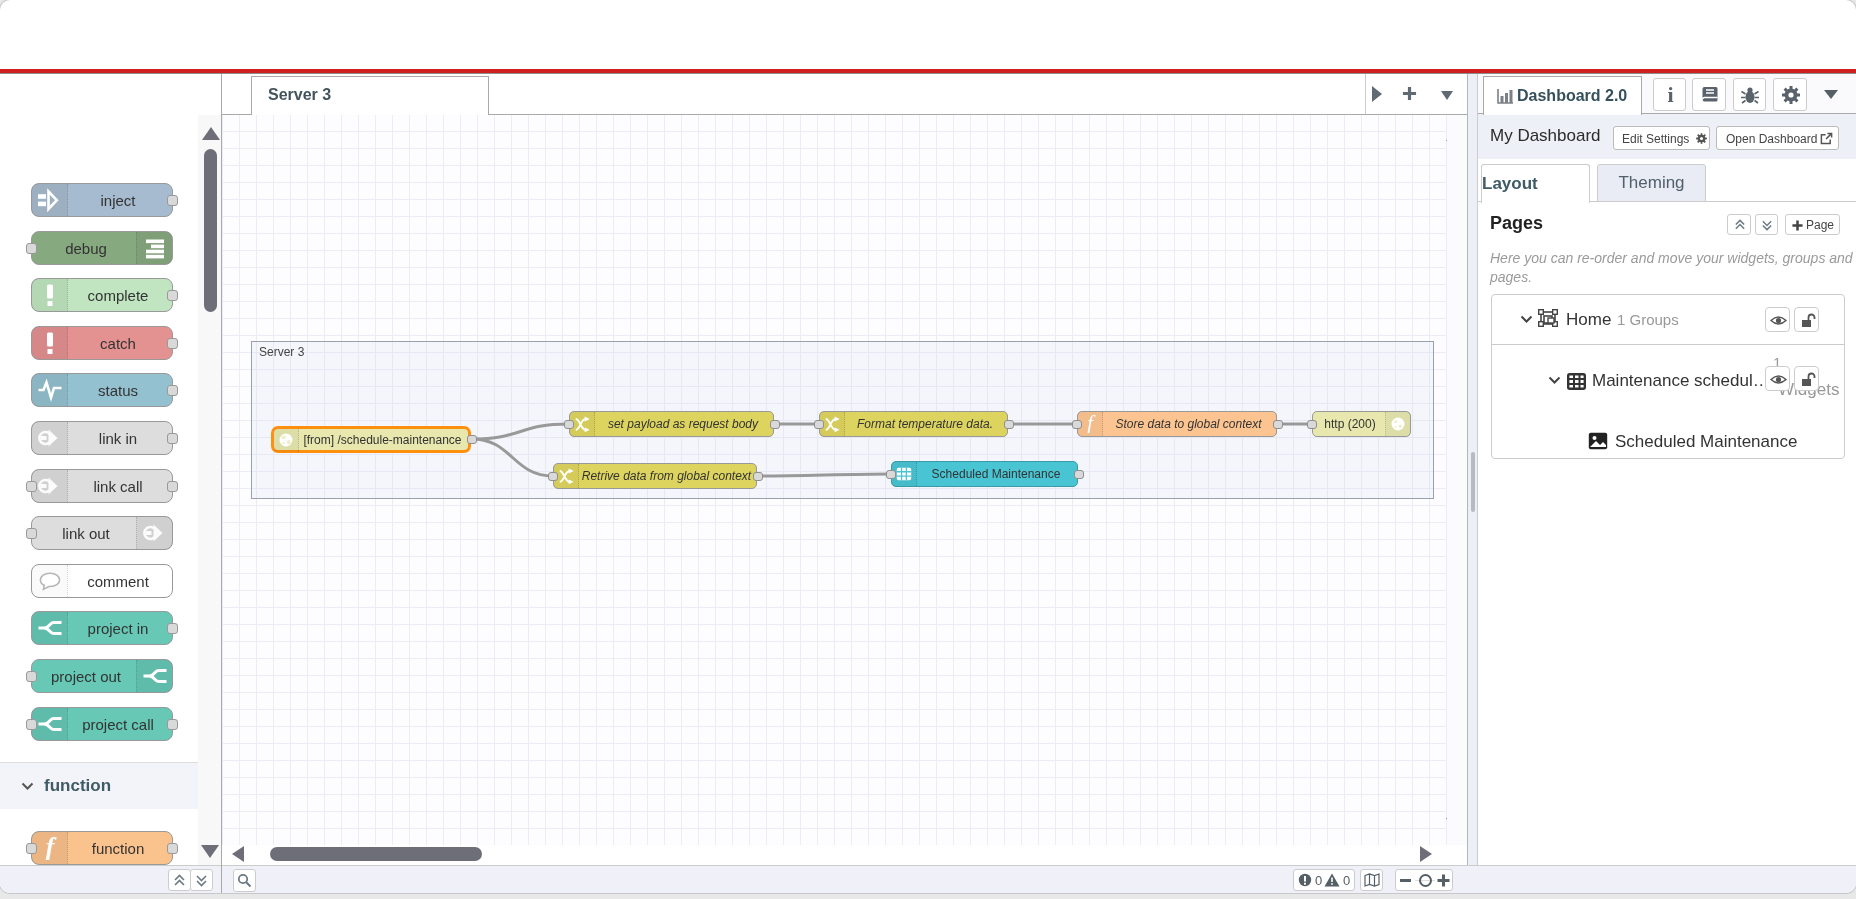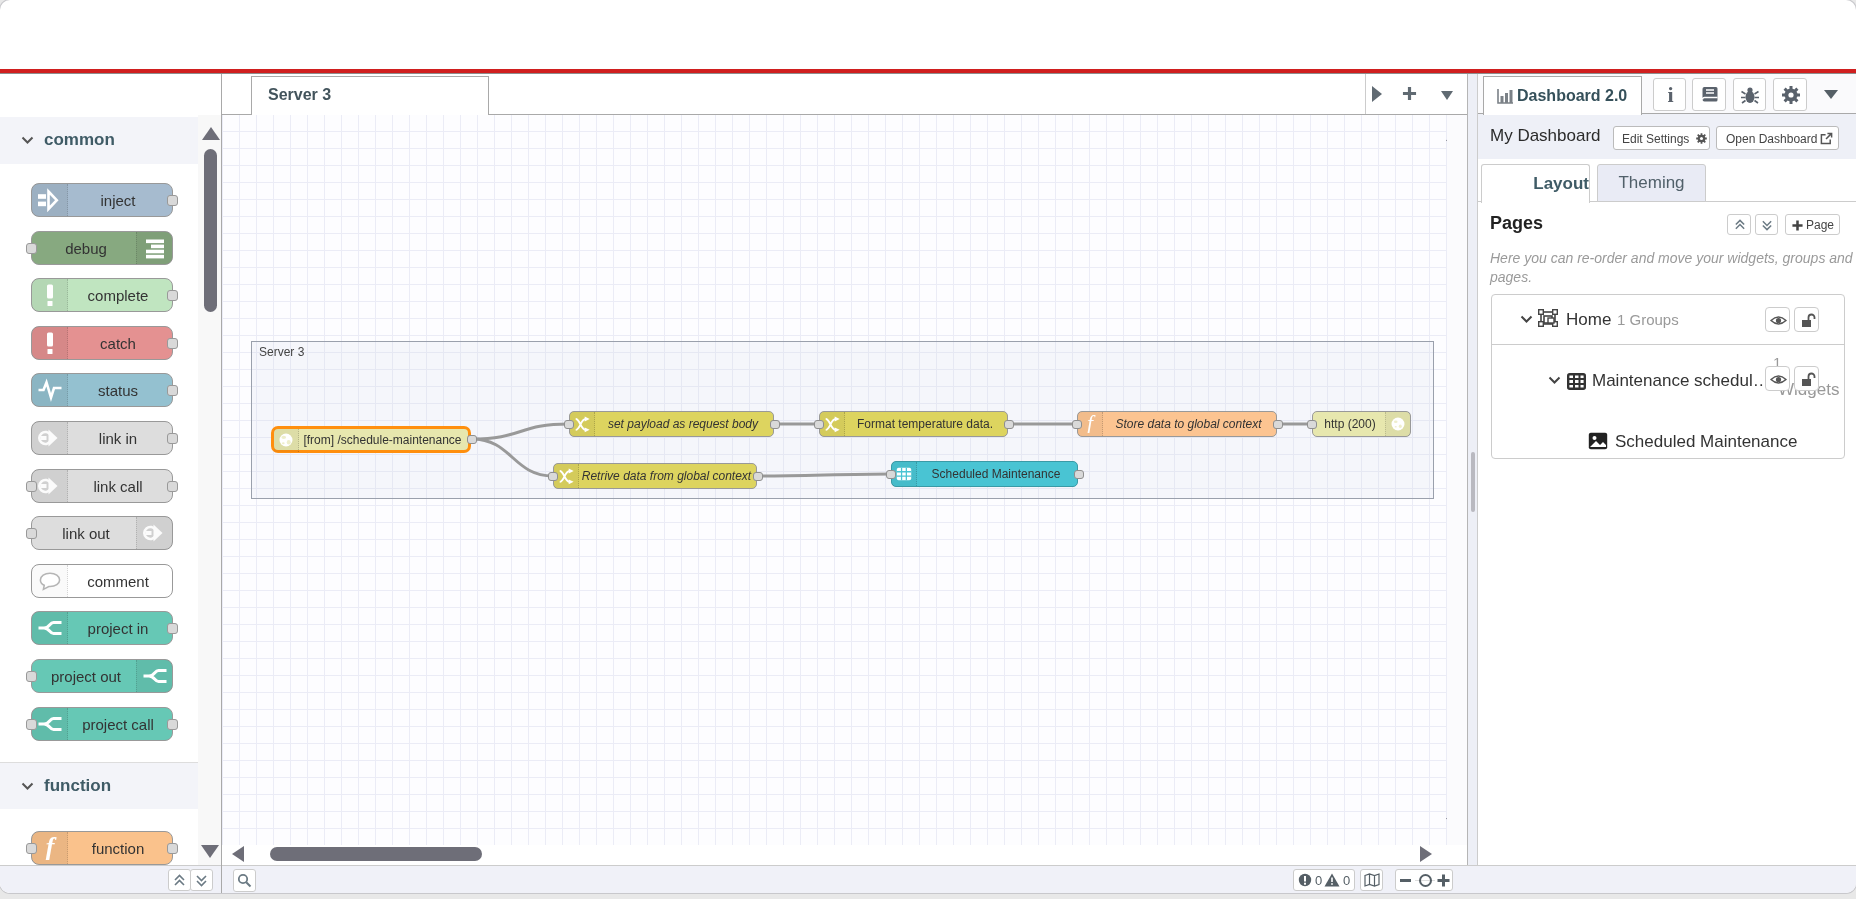--- a/index.html
+++ b/index.html
@@ -70,44 +70,38 @@
 #stoolbar { position:absolute; left:0; top:0; width:378px; height:40px; background:#fafafc; border-bottom:1px solid #a9a9a9; }
 #stab { position:absolute; left:5px; top:2px; width:159px; height:39px; background:#fff; border:1px solid #a9a9a9; border-bottom:none; z-index:2; }
 #stab .lbl { position:absolute; left:33px; top:10px; font-size:16px; font-weight:bold; color:#35505a; }
 #stab svg { position:absolute; left:13px; top:11px; }
 #mydash { position:absolute; left:0; top:40px; width:378px; height:45px; background:#eef0f7; }
 #mydash .lbl { position:absolute; left:12px; top:12px; font-size:17px; color:#2b2b2b; }
 .mbtn { position:absolute; background:#fff; border:1px solid #bbb; border-radius:3px; font-size:12px; color:#444; }
 #ltabs { position:absolute; left:0; top:90px; width:378px; height:38px; border-bottom:1px solid #ccc; }
 #ltab1 { position:absolute; left:3px; top:0; width:109px; height:39px; background:#fff;
   border:1px solid #ccc; border-bottom:none; border-radius:3px 3px 0 0; z-index:2;
-  font-size:17px; font-weight:bold; color:#3f5b66; text-align:right; line-height:38px; }
+  font-size:17px; font-weight:bold; color:#3f5b66; text-align:left; line-height:38px; }
 #ltab2 { position:absolute; left:119px; top:0; width:109px; height:38px; background:#e9ebf5;
   border:1px solid #ccc; border-radius:3px 3px 0 0;
   font-size:17px; color:#51606a; text-align:center; line-height:36px; }
 #pages-h { position:absolute; left:12px; top:139px; font-size:18px; font-weight:bold; color:#222; }
 #help { position:absolute; left:12px; top:175px; width:364px; font-size:14px; font-style:italic; color:#9a9a9a; line-height:18.5px; }
 #panel { position:absolute; left:13px; top:220px; width:354px; height:165px; background:#fff; border:1px solid #ccc; border-radius:4px; }
 .rowtxt { position:absolute; font-size:17px; color:#333; }
 .graytxt { position:absolute; color:#999; }
 .pbtn { position:absolute; width:25px; height:25px; background:#fff; border:1px solid #ccc; border-radius:4px; }
 .pbtn svg { position:absolute; left:4px; top:4px; }
 </style>
 </head>
 <body>
 <div id="win">
   <div id="redbar"></div>
   <div id="grayline"></div>
   <div id="palette">
-    <div class="pcat" style="top:43px; height:47px;">
-        <svg width="13" height="9" viewBox="0 0 13 9">
-          <path d="M1.5 1.5 L6.5 6.5 L11.5 1.5" stroke="#555" stroke-width="2" fill="none"></path>
-        </svg>
-        <span class="lbl">common</span>
-      </div>
 
     <div class="pnode" style="top:109px; background:#a6bbcf;">
       <div class="ic icl">
           <svg width="24" height="24" viewBox="0 0 24 24">
             <rect x="0" y="6.2" width="8" height="4.6" fill="#fff"></rect>
             <rect x="0" y="13.6" width="8" height="4.6" fill="#fff"></rect>
             <path d="M10.5 3.5 L18.8 12.2 L10.5 21 Z" fill="none" stroke="#fff" stroke-width="2.6" stroke-linejoin="miter"></path>
           </svg>
         </div>
       <span class="lb lbr">inject</span>
@@ -315,21 +309,21 @@
         <span class="lb" style="font-style:italic;">set payload as request body</span>
       </div>
       <div class="cnode" style="left:597px; top:296px; width:189px; background:#ddd45f;">
         <div class="ic">
             <svg width="18" height="18" viewBox="0 0 20 20">
               <path d="M3 16.5 C8 16.5 8.5 4.5 14 4.5 M3 4.5 C8 4.5 8.5 16.5 14 16.5" stroke="#fff" stroke-width="2.1" fill="none"></path>
               <path d="M13 1.8 L18.5 4.5 L13 7.2 Z" fill="#fff"></path>
               <path d="M13 13.8 L18.5 16.5 L13 19.2 Z" fill="#fff"></path>
             </svg>
           </div>
-        <span class="lb" style="">Format temperature data.</span>
+        <span class="lb" style="font-style:italic;">Format temperature data.</span>
       </div>
       <div class="cnode" style="left:855px; top:296px; width:200px; background:#fcc491;">
         <div class="ic">
             <svg width="18" height="18" viewBox="0 0 20 20">
               <text x="10" y="17" font-size="24" font-style="italic" font-family="Liberation Serif" fill="#fff" text-anchor="middle">f</text>
             </svg>
           </div>
         <span class="lb" style="font-style:italic;">Store data to global context</span>
       </div>
       <div class="cnode" style="left:1090px; top:296px; width:99px; background:#e7e7ae;">

